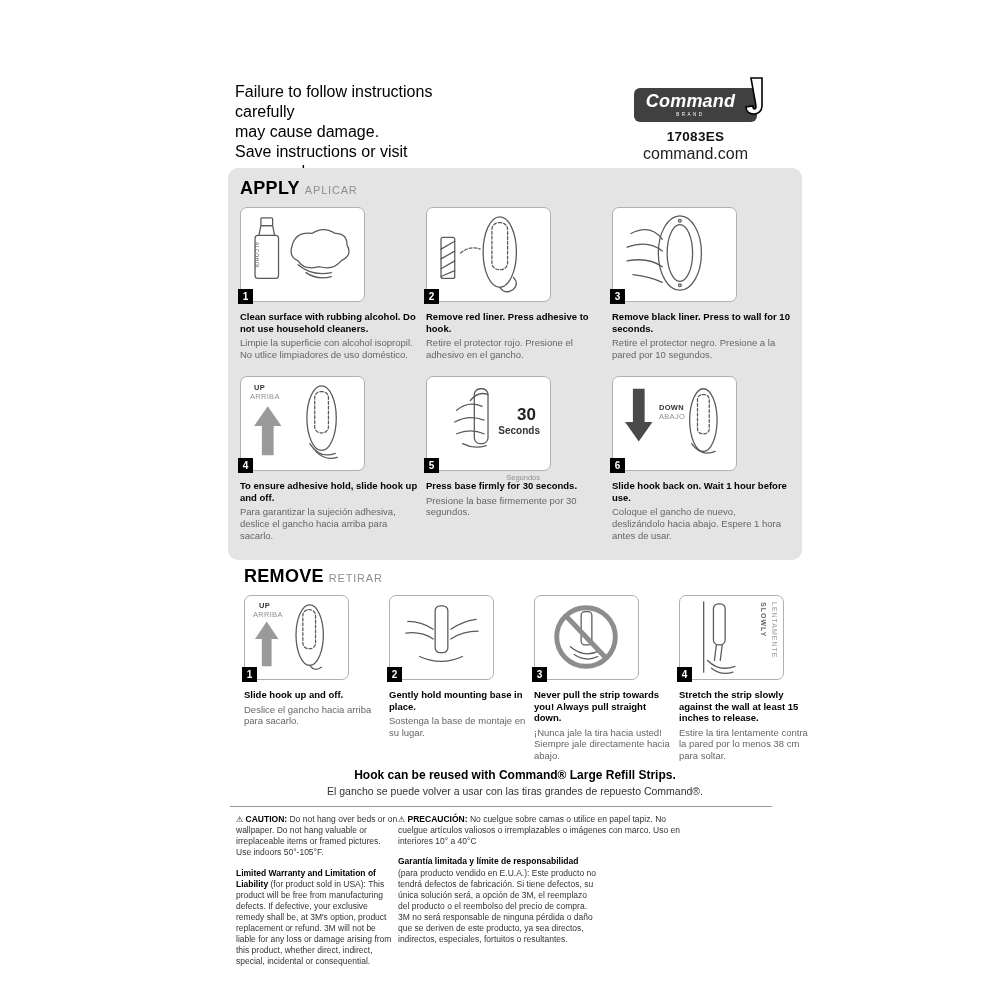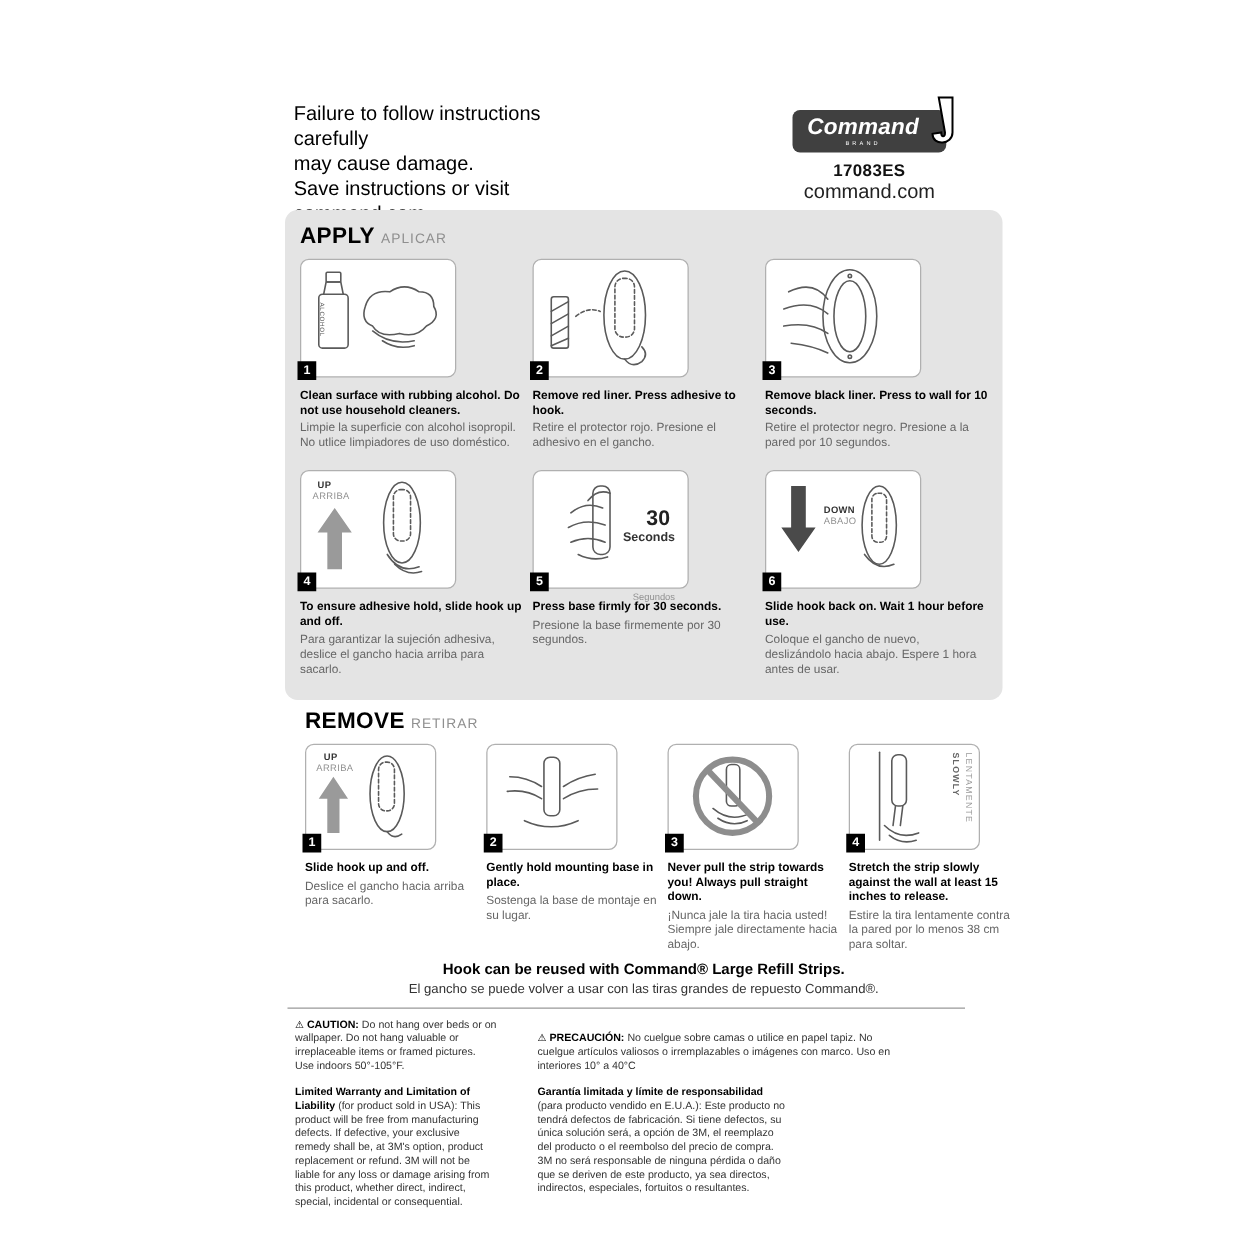--- a/index.html
+++ b/index.html
@@ -50,21 +50,21 @@
   .t30-en{position:absolute;right:10px;top:48px;font-size:10px;font-weight:bold;color:#333;}
   .t30-es{position:absolute;right:10px;top:58px;font-size:7.5px;color:#909090;margin-top:38px;}
   .slow-en{position:absolute;right:16px;top:6px;font-size:7px;font-weight:bold;color:#666;writing-mode:vertical-rl;letter-spacing:1px;}
   .slow-es{position:absolute;right:5px;top:6px;font-size:7px;color:#9a9a9a;writing-mode:vertical-rl;letter-spacing:1px;}
 
   
   .reuse{position:absolute;left:228px;top:768px;width:574px;text-align:center;}
   .reuse-en{font-weight:bold;font-size:12px;color:#000;}
   .reuse-es{font-size:10.5px;color:#333;margin-top:3px;}
   .divider{position:absolute;left:230px;top:806px;width:542px;border:none;border-top:1px solid #999;margin:0;}
-  .legal{position:absolute;left:236px;top:814px;width:545px;display:flex;column-gap:32px;align-items:center;}
+  .legal{position:absolute;left:236px;top:814px;width:545px;display:flex;}
   .legal p{font-size:8.5px;line-height:1.3;color:#333;margin:0 0 9px 0;}
   .legal b{color:#000;}
   .legal-left{width:162px;}
   .legal-right{width:300px;}
   .garantia{width:198px;}
   .w-icon{font-size:8px;color:#000;}
 </style>
 </head>
 <body>
 

